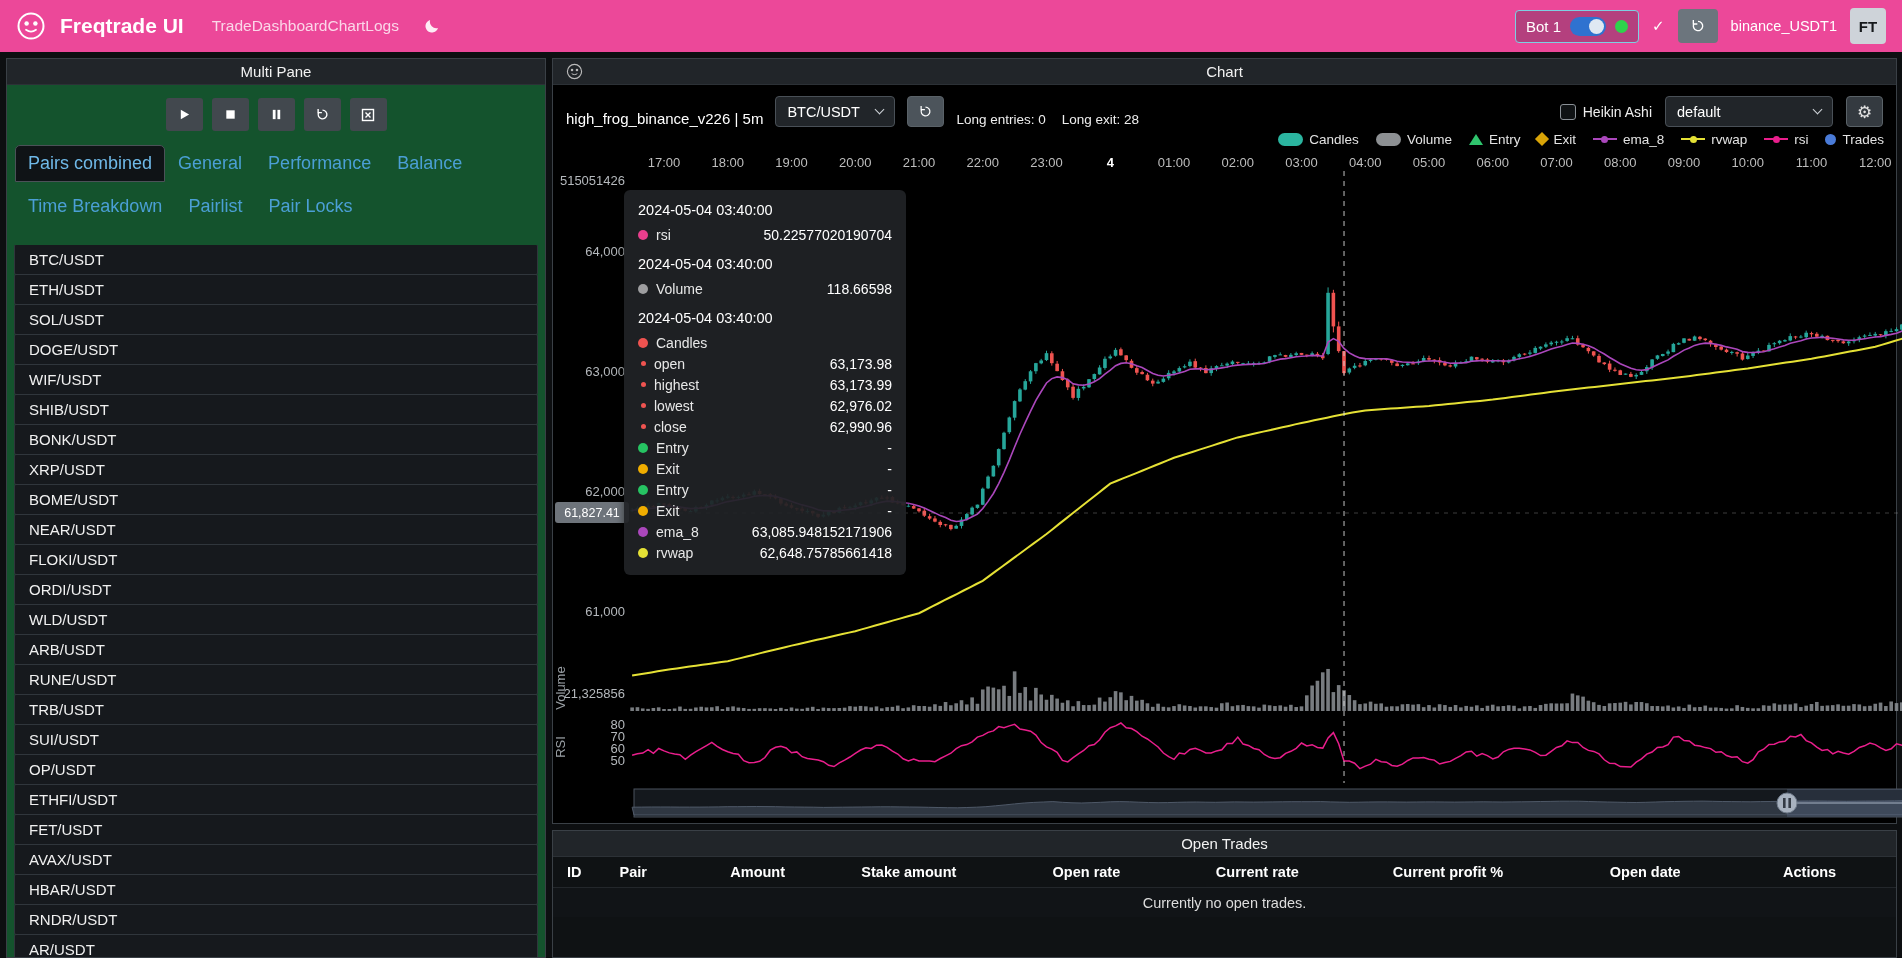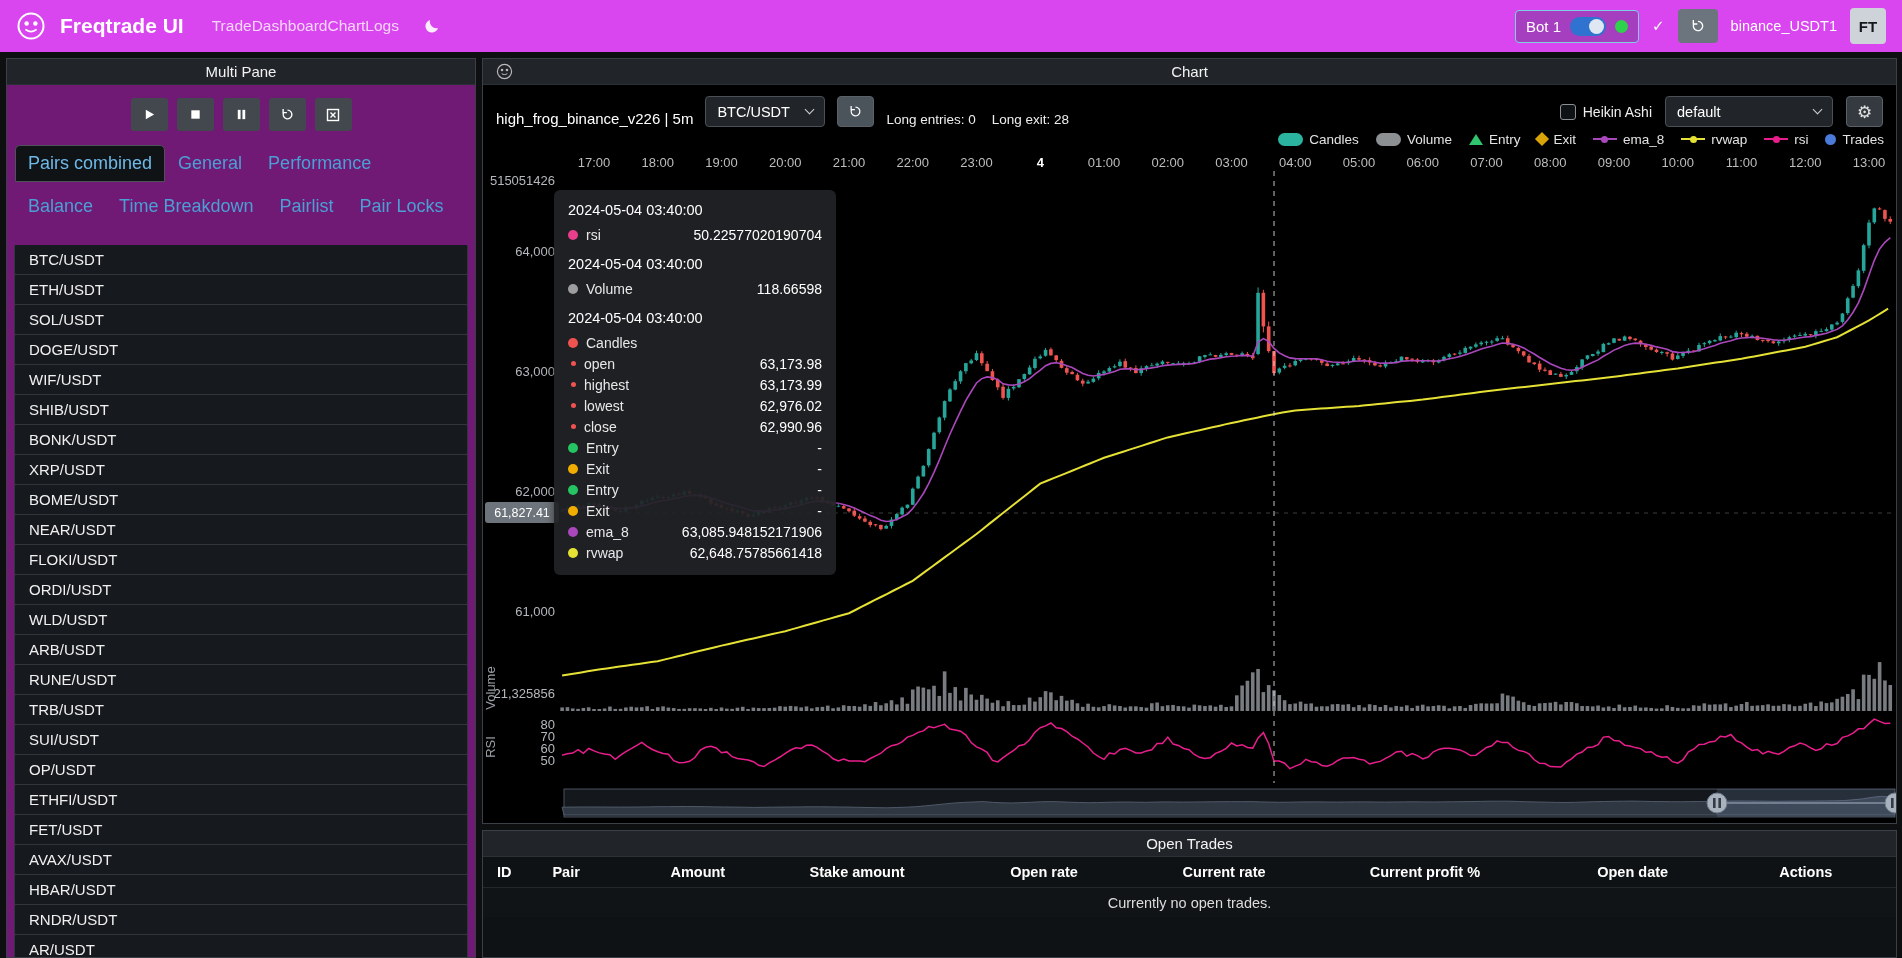--- a/index.html
+++ b/index.html
@@ -1,34 +1,34 @@
 <!DOCTYPE html>
 <html><head>
 <meta charset="utf-8">
 <style>
 *{box-sizing:border-box;margin:0;padding:0}
 html,body{width:1902px;height:958px;overflow:hidden;background:#0d0f11;font-family:"Liberation Sans",sans-serif;color:#e8e8e8}
-.navbar{height:52px;background:#d946ef;display:flex;align-items:center;padding:0 16px;gap:20px}
+.navbar{height:52px;background:#ec4899;display:flex;align-items:center;padding:0 16px;gap:20px}
 .logo{display:flex;align-items:center;cursor:pointer}
 .brand{font-size:21px;font-weight:700;color:#fff;margin-left:-6px;cursor:pointer}
 .nav-links{display:flex;margin-left:8px}
 .nav-link{color:rgba(255,255,255,.78);font-size:15.5px;cursor:pointer}
 .theme-btn{margin-left:4px;display:flex;align-items:center;cursor:pointer;background:none;border:none}
 .nav-right{margin-left:auto;display:flex;align-items:center;gap:13px}
 .bot-box{display:flex;align-items:center;gap:9px;padding:6px 10px;border:1px solid #7dd0e2;border-radius:4px;background:rgba(10,40,48,.25);font-size:15px;color:#fff;cursor:pointer}
 .toggle{width:36px;height:19px;border-radius:10px;background:#2f72d0;position:relative;display:inline-block}
 .toggle .knob{position:absolute;right:2px;top:2px;width:15px;height:15px;border-radius:50%;background:#dfe8f2}
 .online-dot{width:13px;height:13px;border-radius:50%;background:#2fd24c}
 .nav-check{color:#fff;font-size:15px;font-family:"DejaVu Sans",sans-serif}
 .nav-reload{width:40px;height:34px;border:none;border-radius:4px;background:#6c757d;display:flex;align-items:center;justify-content:center;cursor:pointer}
 .exchange{font-size:14.5px;color:#fff}
 .avatar{width:36px;height:36px;border-radius:4px;background:#ced3d9;color:#15181b;font-weight:700;font-size:15px;display:flex;align-items:center;justify-content:center;cursor:pointer}
 .content{display:flex;gap:6px;padding:6px 5px 0 6px;height:906px}
 .panel-header{height:26px;background:#212529;display:flex;align-items:center;justify-content:center;font-size:15px;color:#f2f2f2;position:relative;border-bottom:1px solid #2c3136;flex:0 0 auto}
-.multi-pane{width:470px;background:#701a75;border:1px solid #3a4046;display:flex;flex-direction:column;overflow:hidden}
+.multi-pane{width:540px;background:#14532d;border:1px solid #3a4046;display:flex;flex-direction:column;overflow:hidden}
 .mp-controls{display:flex;justify-content:center;gap:9px;margin-top:13px;height:33px;flex:0 0 auto}
 .ctrl-btn{width:37px;height:33px;background:#42484e;border:none;border-radius:3px;display:flex;align-items:center;justify-content:center;cursor:pointer}
 .tabs{display:flex;flex-wrap:wrap;margin:14px 8px 0;row-gap:6px;flex:0 0 auto}
 .tab{color:#4b9fd5;font-size:18px;padding:7px 12px;cursor:pointer;border:1px solid transparent;white-space:nowrap}
 .tab.active{color:#6fb9e8;border:1px solid #4b5258;border-radius:5px 5px 0 0;background:#0f1316}
 .pair-list{margin:20px 7px 0;overflow:hidden}
 .pair-row{height:31px;margin-top:-1px;border:1px solid #30363c;border-radius:2px;background:#16191d;display:flex;align-items:center;padding-left:14px;font-size:15px;color:#f0f0f0;cursor:pointer}
 .right-col{flex:1;display:flex;flex-direction:column;gap:6px}
 .chart-panel{background:#000;border:1px solid #3a4046;height:766px;display:flex;flex-direction:column;flex:0 0 auto}
 .chart-header-logo{position:absolute;left:13px;top:4px}

